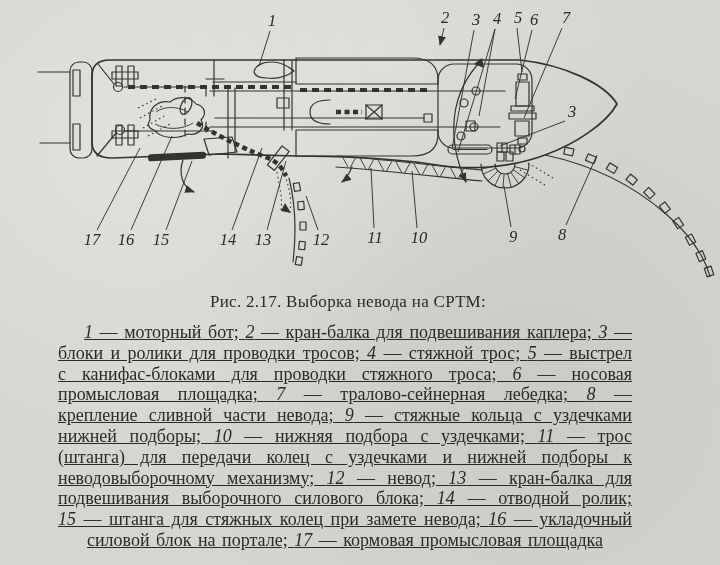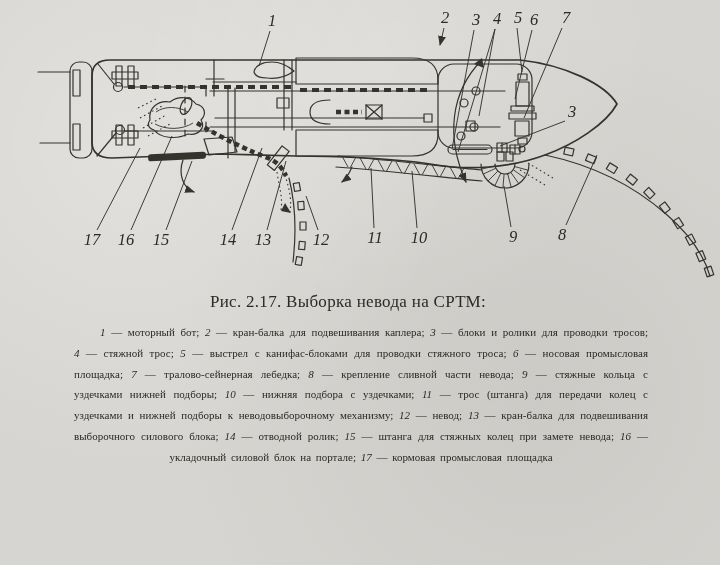--- a/index.html
+++ b/index.html
@@ -35,27 +35,28 @@
     fill:var(--text);
     text-anchor:middle;
   }
   .caption{
     position:absolute;top:292px;left:0;width:696px;
     text-align:center;
     font-size:17px;
     letter-spacing:.3px;
   }
   .legend{
-    position:absolute;top:322px;left:74px;width:574px;
-    font-size:11px;
+    position:absolute;top:322px;left:58px;width:574px;
+    font-size:18px;
     line-height:20.8px;
     text-align:justify;
     text-align-last:center;
     text-indent:26px;
     word-spacing:2px;
+    text-decoration:underline;
   }
   .legend i{font-style:italic;}
 </style>
 </head>
 <body>
 
 <div class="page">
 
   <svg width="720" height="290" viewBox="0 0 720 290">
     <defs>

